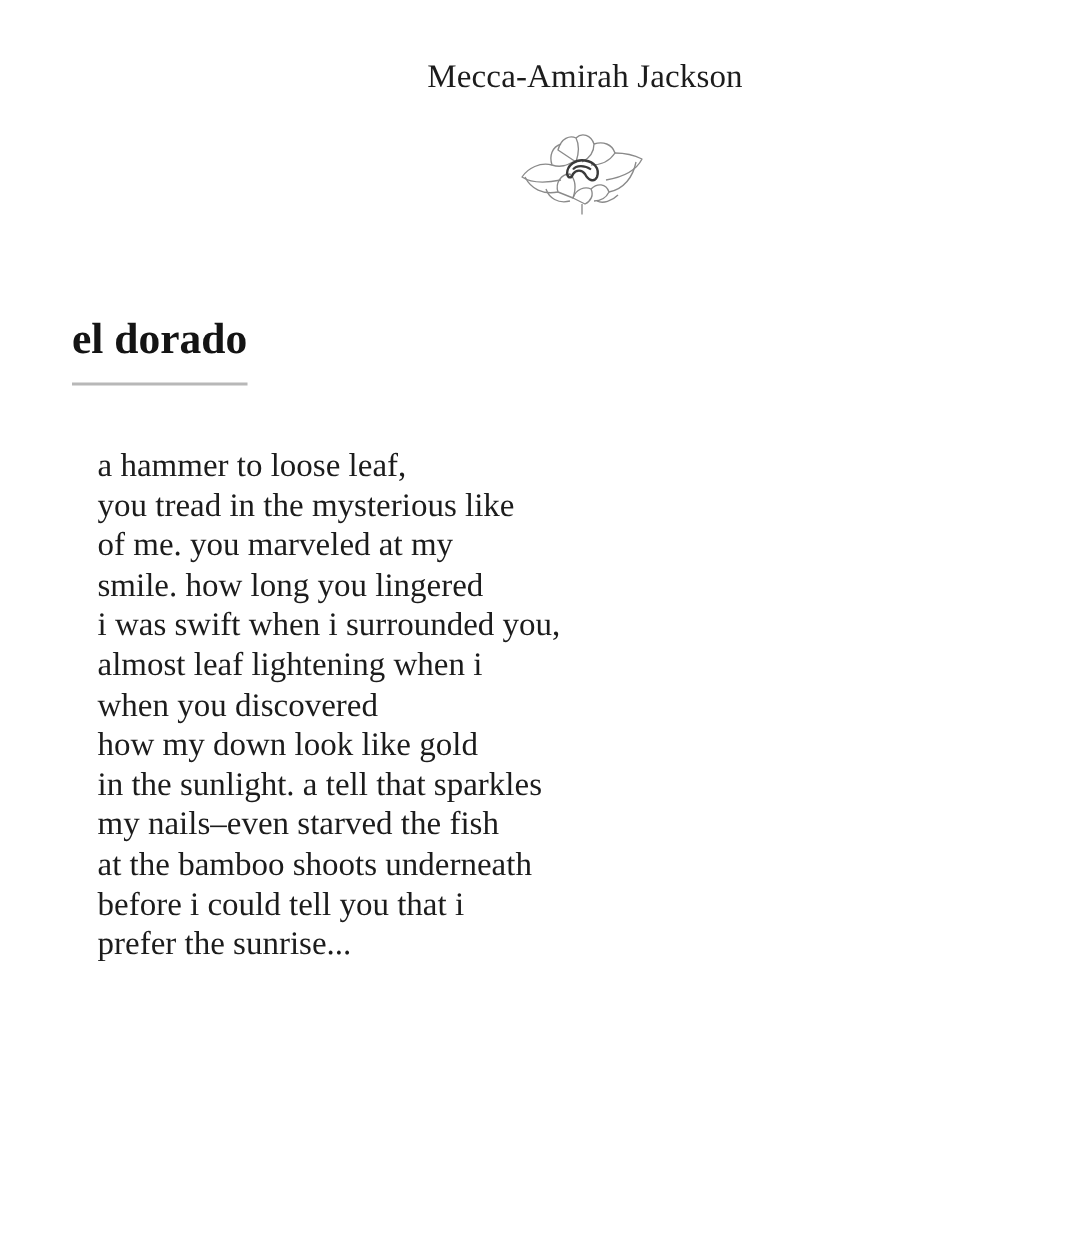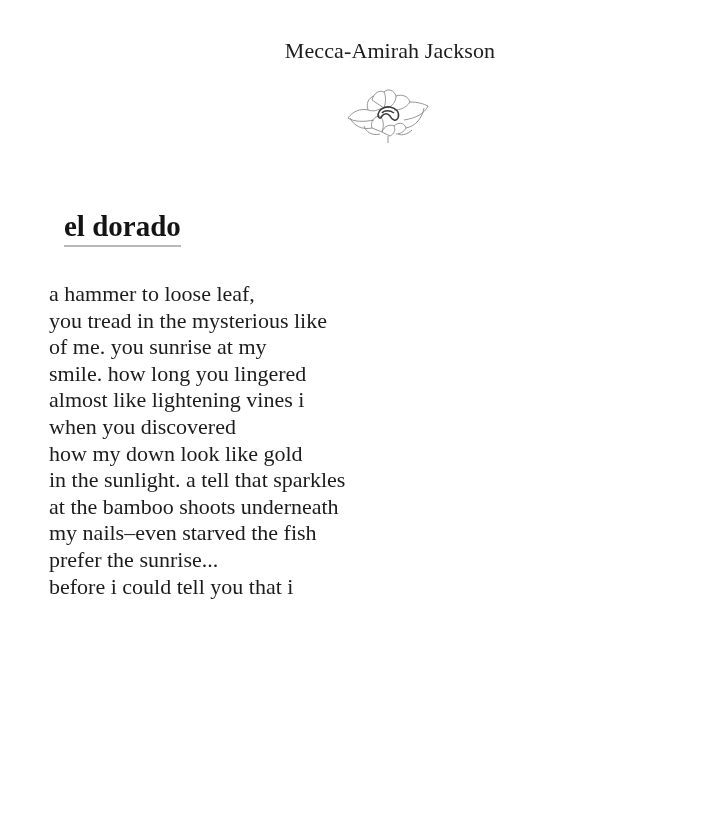--- a/index.html
+++ b/index.html
@@ -27,34 +27,34 @@
     }
     .lotus {
       position: absolute;
       left: 344px;
       top: 86px;
       width: 86px;
       height: 58px;
     }
     .title {
       position: absolute;
-      left: 64px;
+      left: 48px;
       top: 208px;
       font-size: 29px;
       font-weight: bold;
       color: #141414;
       line-height: 36px;
-      padding-bottom: 1px;
+      padding-bottom: 11px;
       border-bottom: 2px solid #b8b8b8;
     }
     .poem {
       position: absolute;
       left: 49px;
       top: 281px;
-      margin: 0;
+      margin: 16px;
       padding: 0;
       list-style: none;
     }
     .poem li {
       font-size: 22px;
       line-height: 26.6px;
       white-space: nowrap;
       color: #1c1c1c;
     }
   </style>
@@ -87,23 +87,24 @@
     <path d="M34 30 C34 24, 40 20, 46 21 C52 22, 56 26, 54 32 C52 36, 48 34, 46 30 C44 27, 40 27, 38 30 C37 33, 35 33, 34 30 Z" stroke="#3a3a3a" stroke-width="1.6"></path>
     <path d="M38 27 C40 24, 46 24, 50 27" stroke="#3a3a3a" stroke-width="1.4"></path>
   </svg>
 </div>
 
 <div class="title">el dorado</div>
 
 <ul class="poem">
   <li>a hammer to loose leaf,</li>
   <li>you tread in the mysterious like</li>
-  <li>of me. you sunrise at my</li>
+  <li>of me. you marveled at my</li>
   <li>smile. how long you lingered</li>
-  <li>almost like lightening vines i</li>
+  <li>i was swift when i surrounded you,</li>
+  <li>almost leaf lightening when i</li>
   <li>when you discovered</li>
   <li>how my down look like gold</li>
   <li>in the sunlight. a tell that sparkles</li>
+  <li>my nails–even starved the fish</li>
   <li>at the bamboo shoots underneath</li>
-  <li>my nails–even starved the fish</li>
+  <li>before i could tell you that i</li>
   <li>prefer the sunrise...</li>
-  <li>before i could tell you that i</li>
 </ul>
 
 </body></html>

